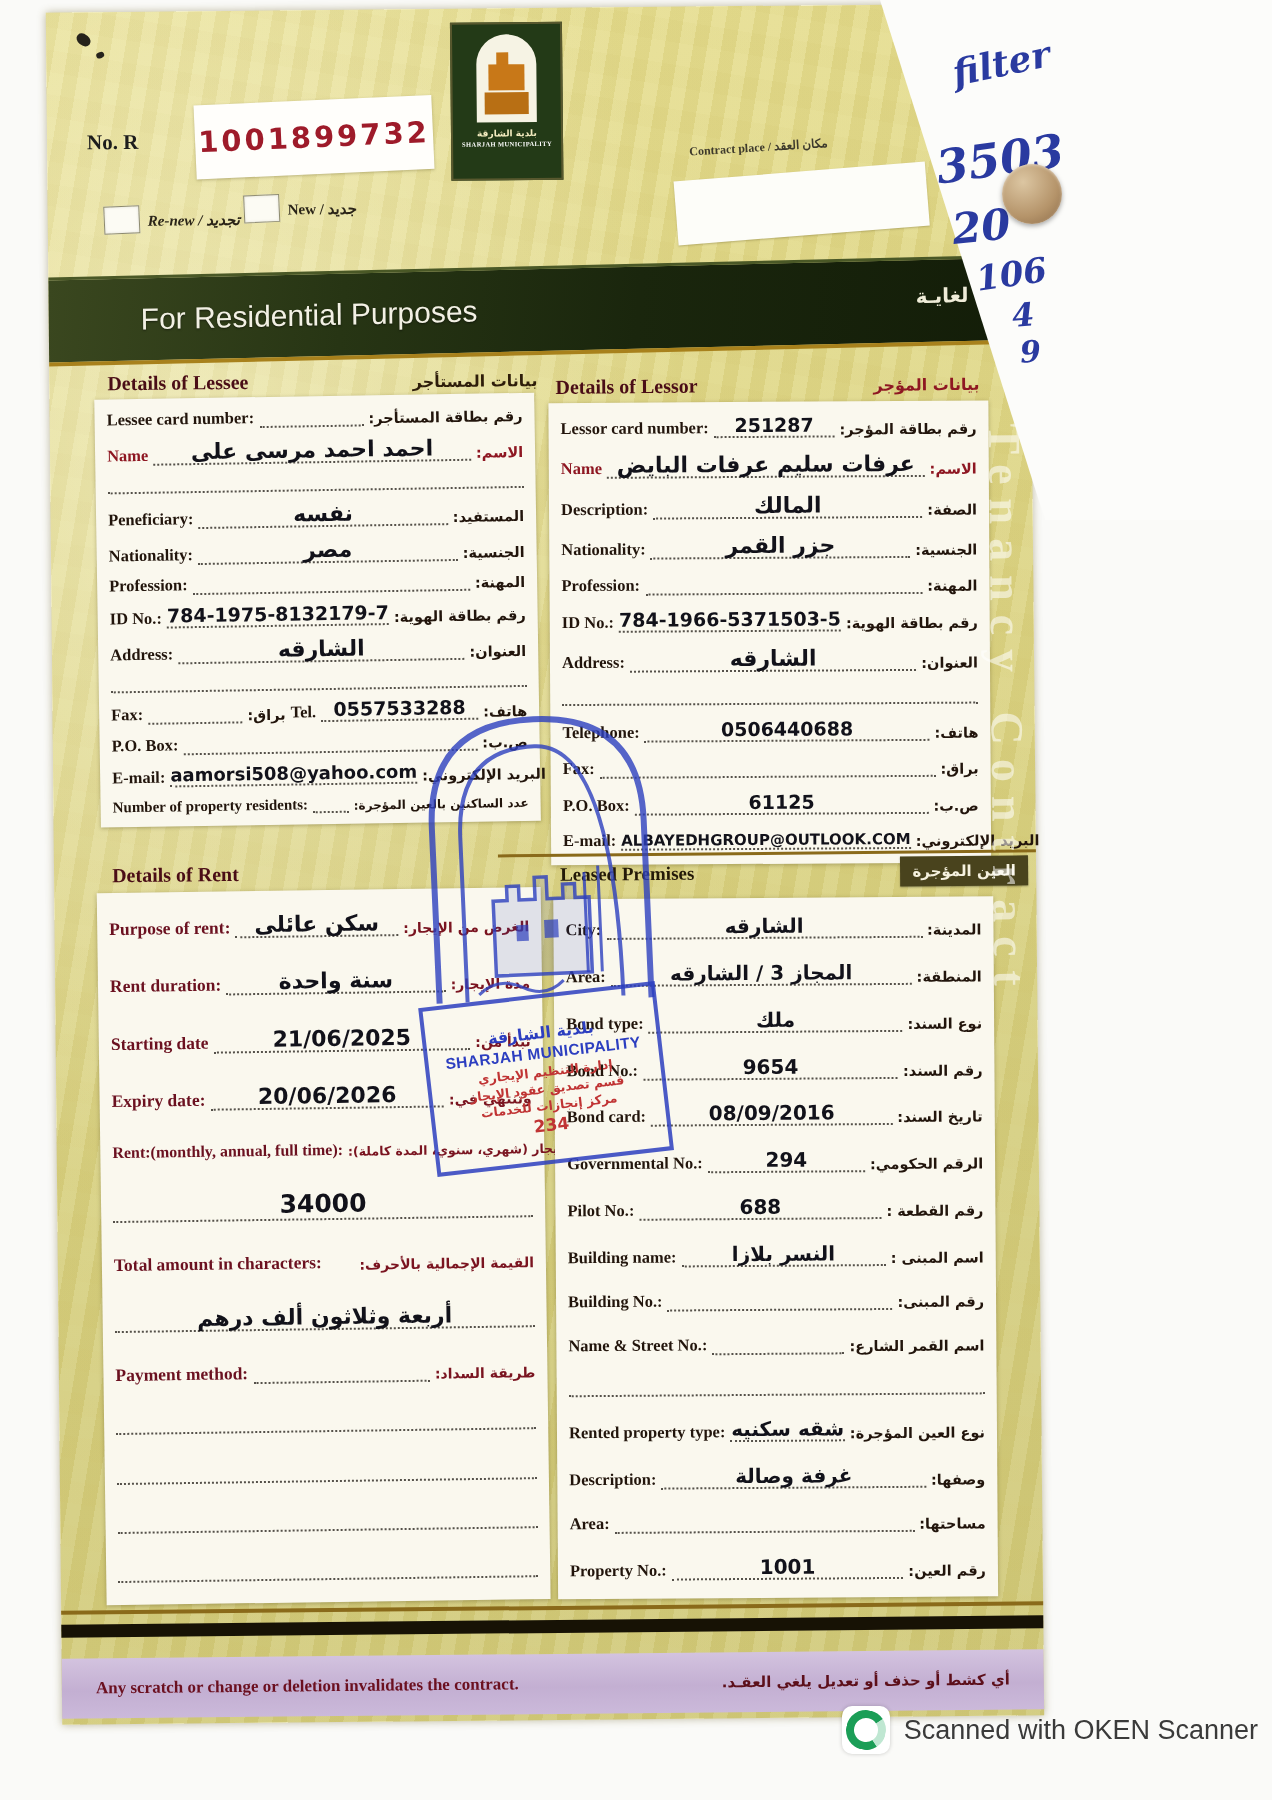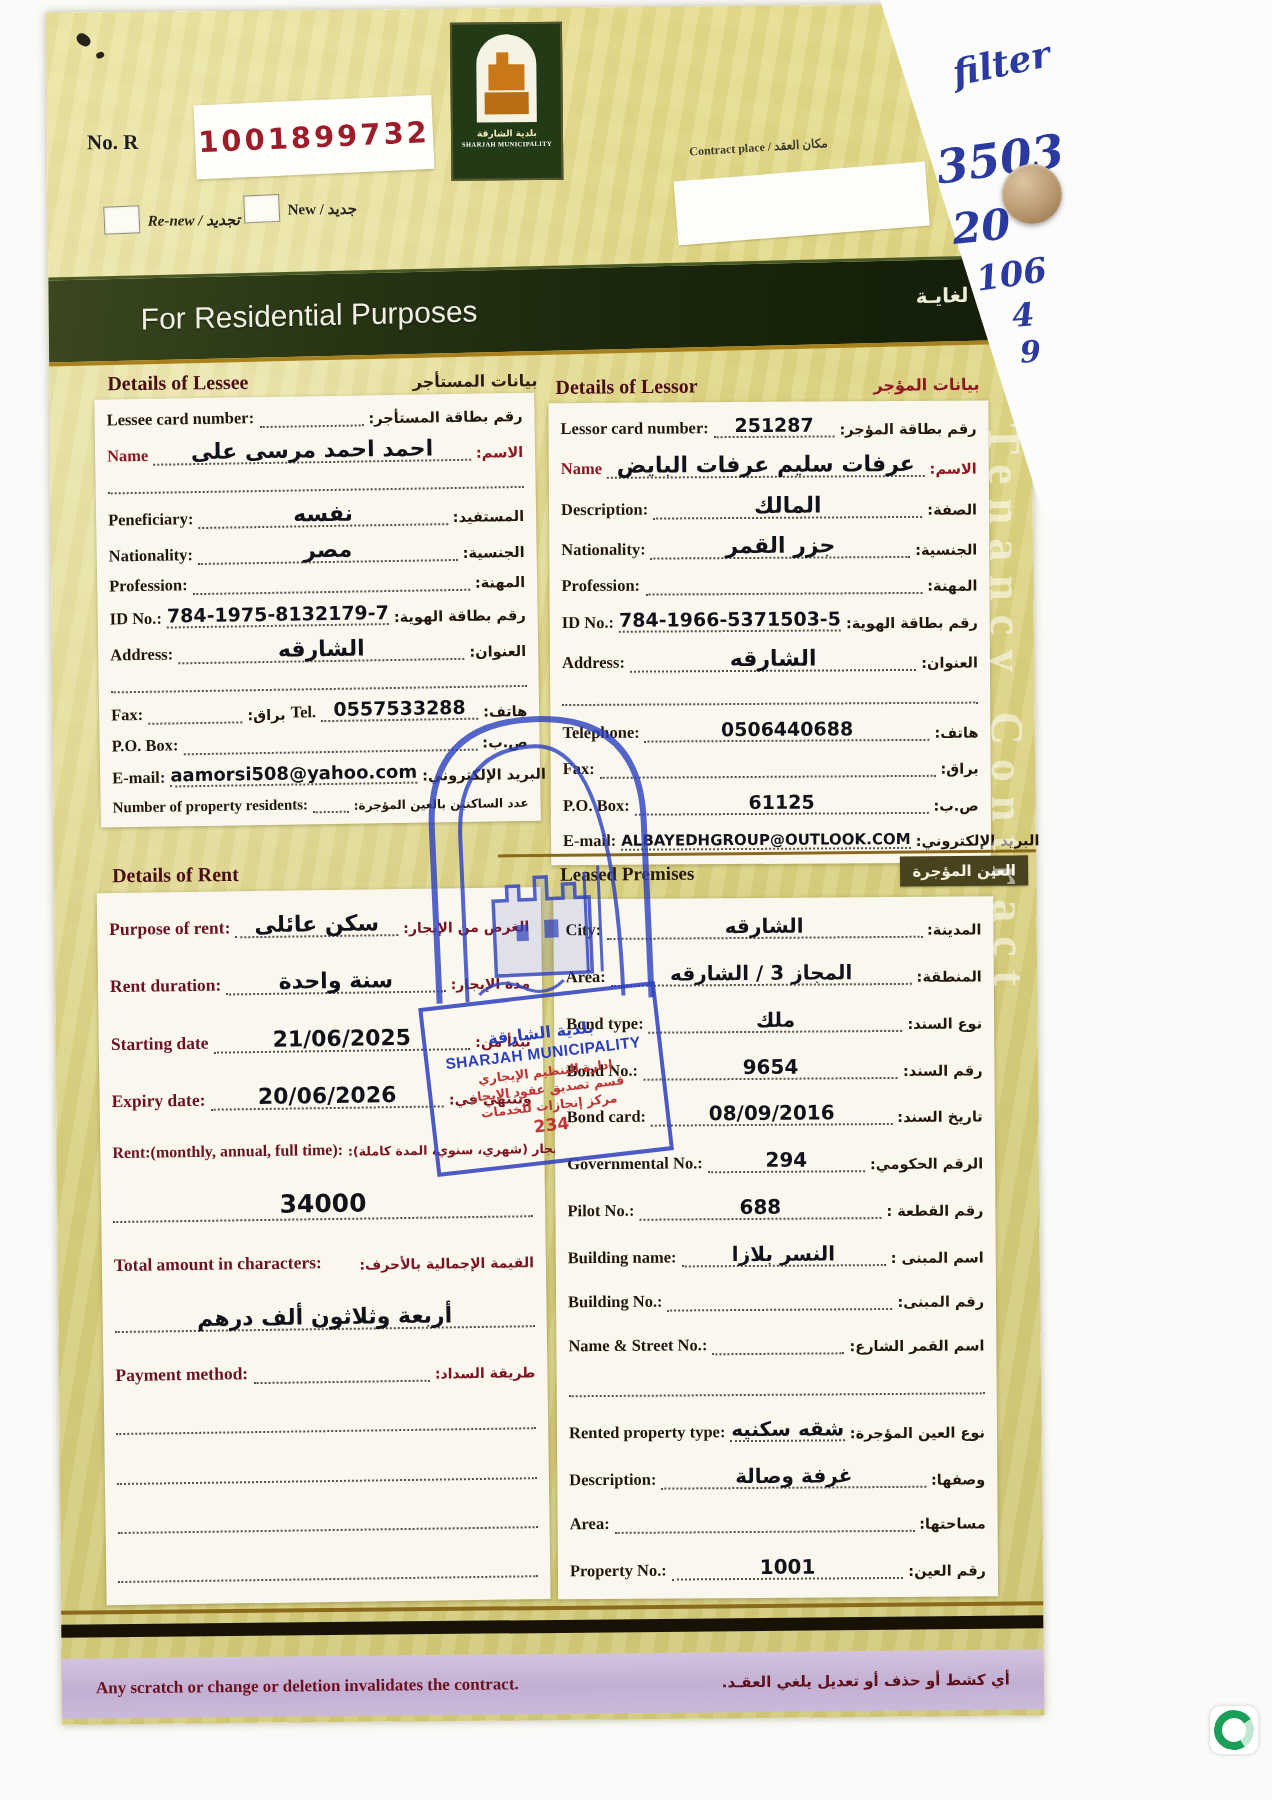--- a/index.html
+++ b/index.html
@@ -442,13 +442,14 @@
 <div class="note" style="left:952px;top:202px;font-size:42px;transform:rotate(-6deg);">20</div>
 <div class="note" style="left:976px;top:254px;font-size:34px;transform:rotate(-8deg);">106</div>
 <div class="note" style="left:1012px;top:296px;font-size:32px;transform:rotate(-5deg);">4</div>
 <div class="note" style="left:1020px;top:334px;font-size:30px;transform:rotate(-4deg);">9</div>
 <div class="button"></div>
 
 <div class="scanfoot">
   <div class="oken">
       <div class="okenring"></div>
     </div>
+  <div class="txt">Scanned with OKEN Scanner</div>
 </div>
 
 </body></html>

